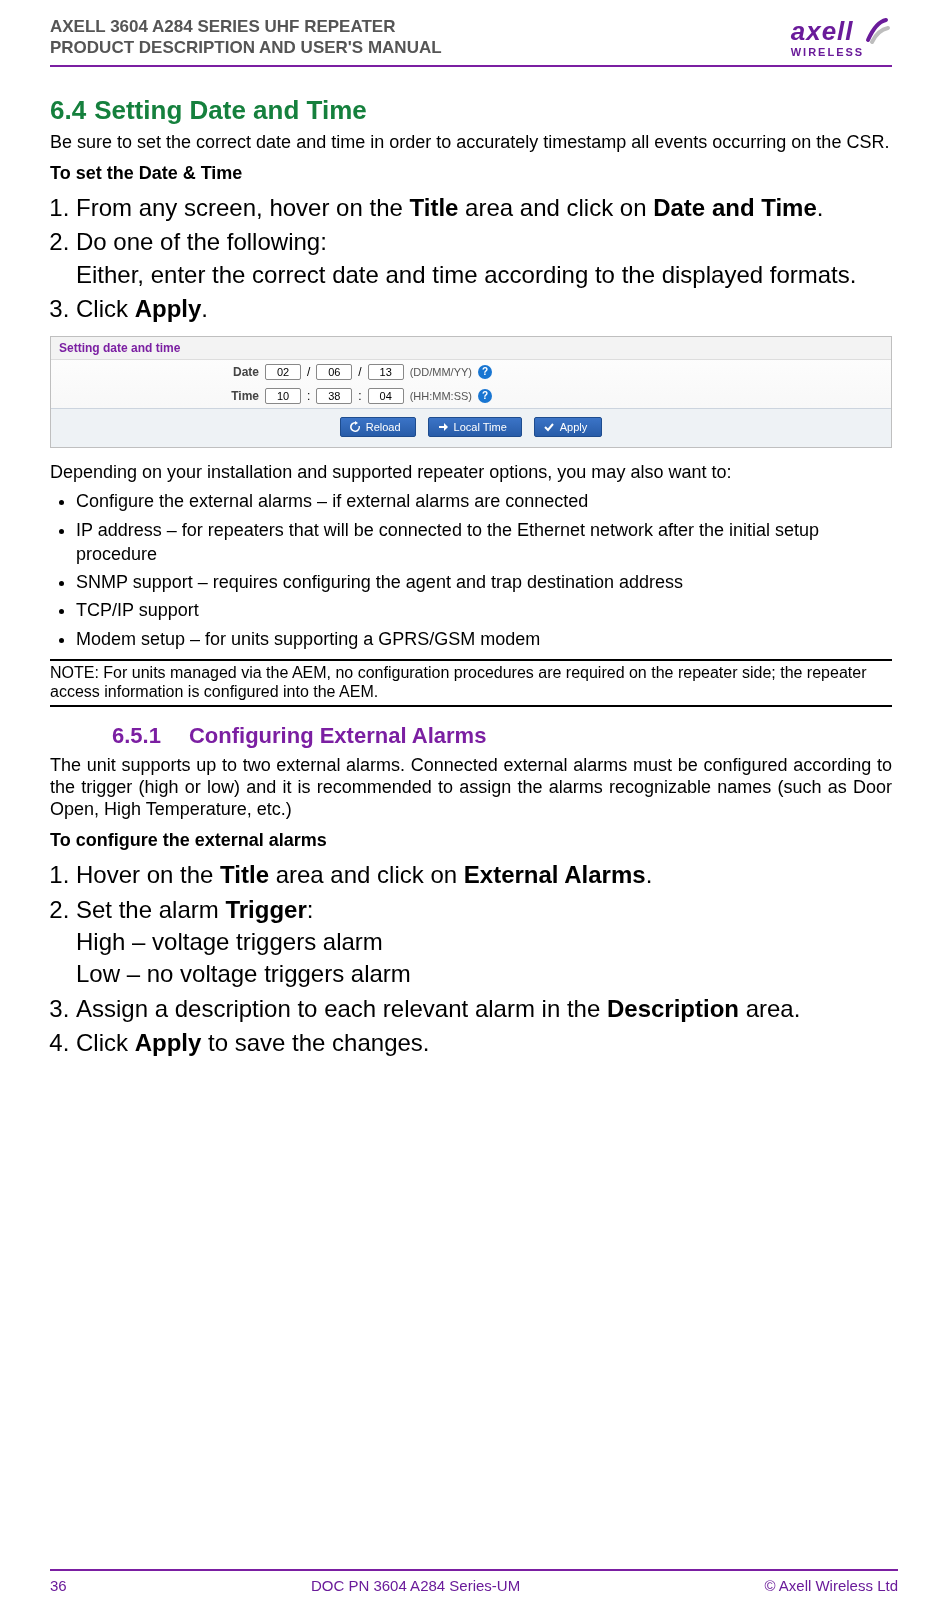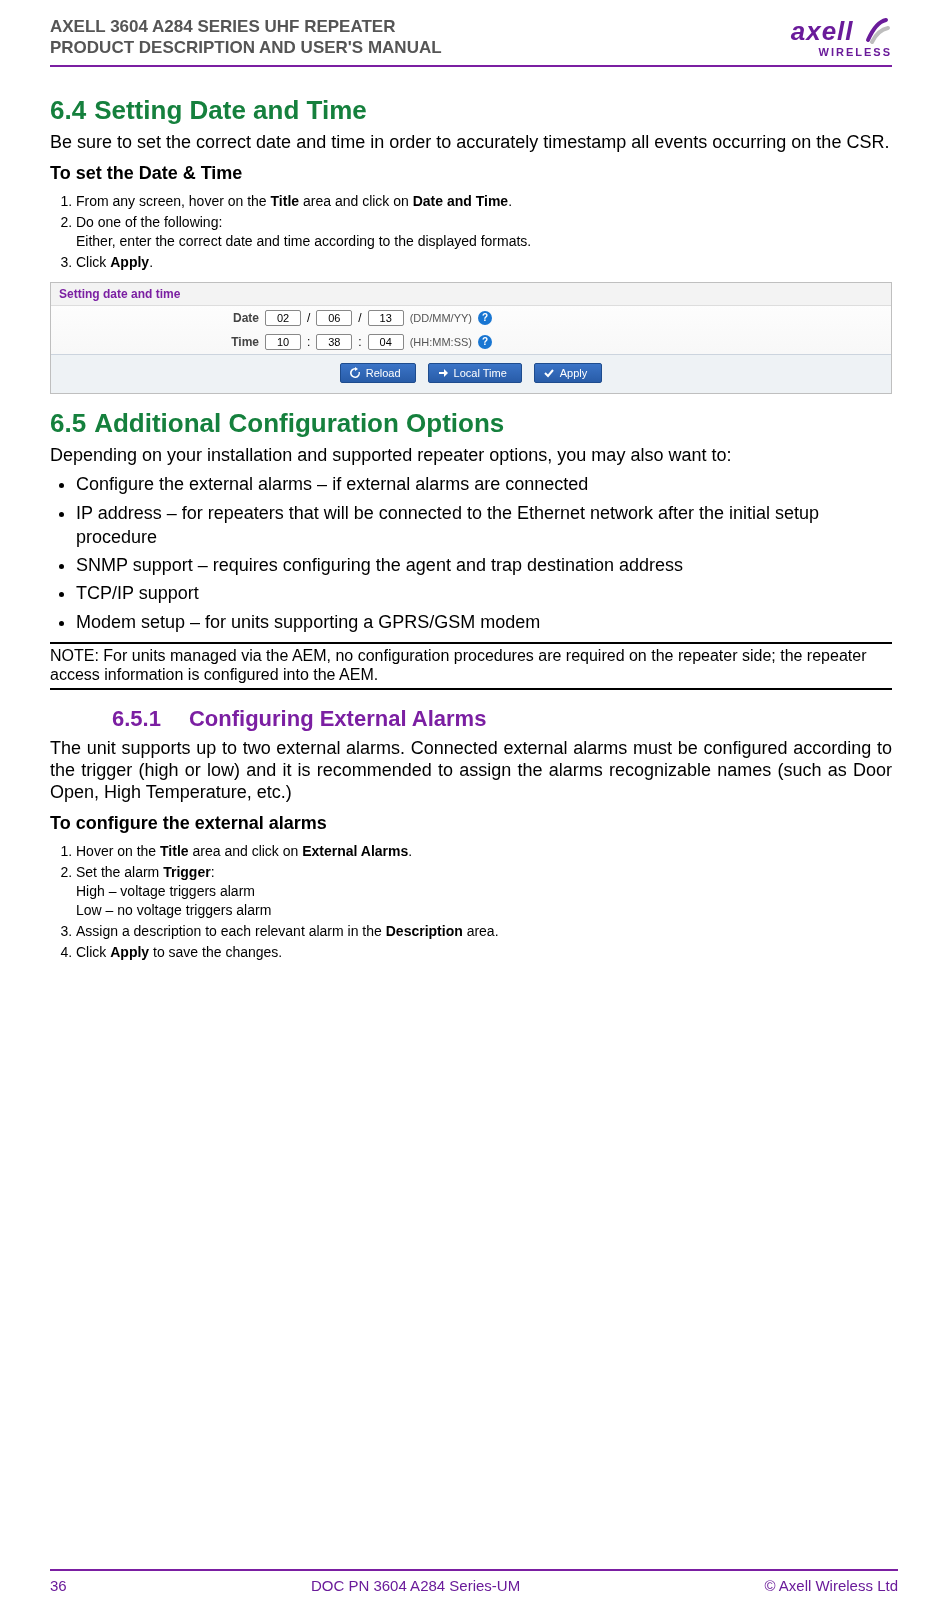--- a/index.html
+++ b/index.html
@@ -23,21 +23,21 @@
     justify-content: space-between;
     align-items: flex-start;
   }
   .hdr-title {
     font-weight: bold;
     color: #555;
     font-size: 17px;
     line-height: 1.25;
   }
   .logo-wrap {
-    text-align: right;
+    text-align: left;
     color: #6a1b9a;
     font-style: italic;
     font-weight: bold;
   }
   .logo-wrap .word {
     font-size: 26px;
     letter-spacing: 1px;
     display: inline-block;
   }
   .logo-wrap .sub {
@@ -80,21 +80,21 @@
     text-align: justify;
     line-height: 1.2;
   }
   p.bold-lead {
     font-weight: bold;
     font-size: 18px;
     margin: 10px 0 8px 0;
   }
 
   ol.num-list {
-    font-size: 14px;
+    font-size: 24px;
     margin: 4px 0 10px 0;
     padding-left: 26px;
     line-height: 1.35;
   }
   ol.num-list > li { margin-bottom: 2px; }
   ol.num-list .indent { margin-left: 0; display:block; }
 
   ul.bullets {
     list-style: disc;
     font-size: 18px;
@@ -297,23 +297,20 @@
         <span class="ico">
           <svg width="12" height="12" viewBox="0 0 12 12">
               <path d="M2 6l3 3 5-6" stroke="#fff" stroke-width="2" fill="none"></path>
             </svg>
         </span>
         <span>Apply</span>
       </div>
     </div>
   </div>
 
-  <div class="h2">
-    <span class="num">6.5</span><span>Additional Configuration Options</span>
-  </div>
   <p class="body" style="text-align:left">Depending on your installation and supported repeater options, you may also want to:</p>
   <ul class="bullets">
     <li>Configure the external alarms – if external alarms are connected</li>
     <li>IP address – for repeaters that will be connected to the Ethernet network after the initial setup procedure</li>
     <li>SNMP support – requires configuring the agent and trap destination address</li>
     <li>TCP/IP support</li>
     <li>Modem setup – for units supporting a GPRS/GSM modem</li>
   </ul>
   <div class="note-box">NOTE: For units managed via the AEM, no configuration procedures are required on the repeater side; the repeater access information is configured into the AEM.</div>
 

